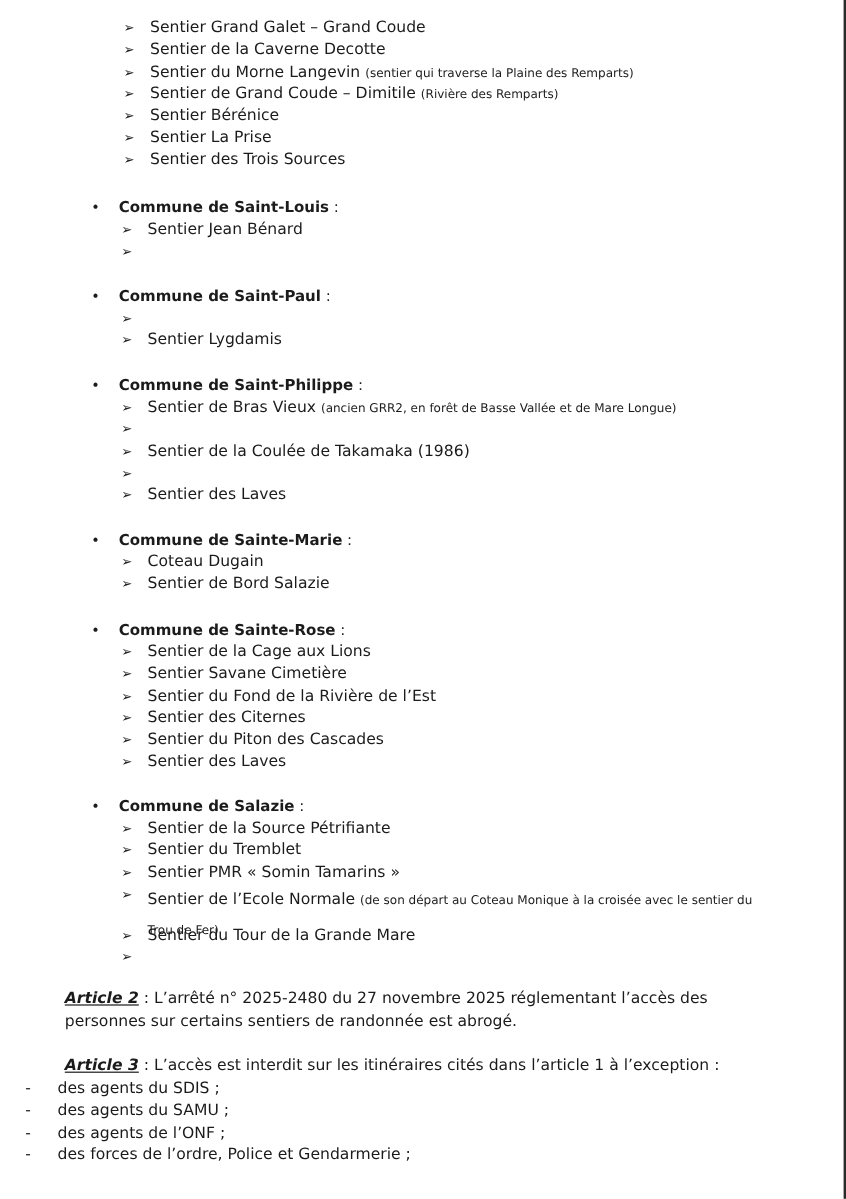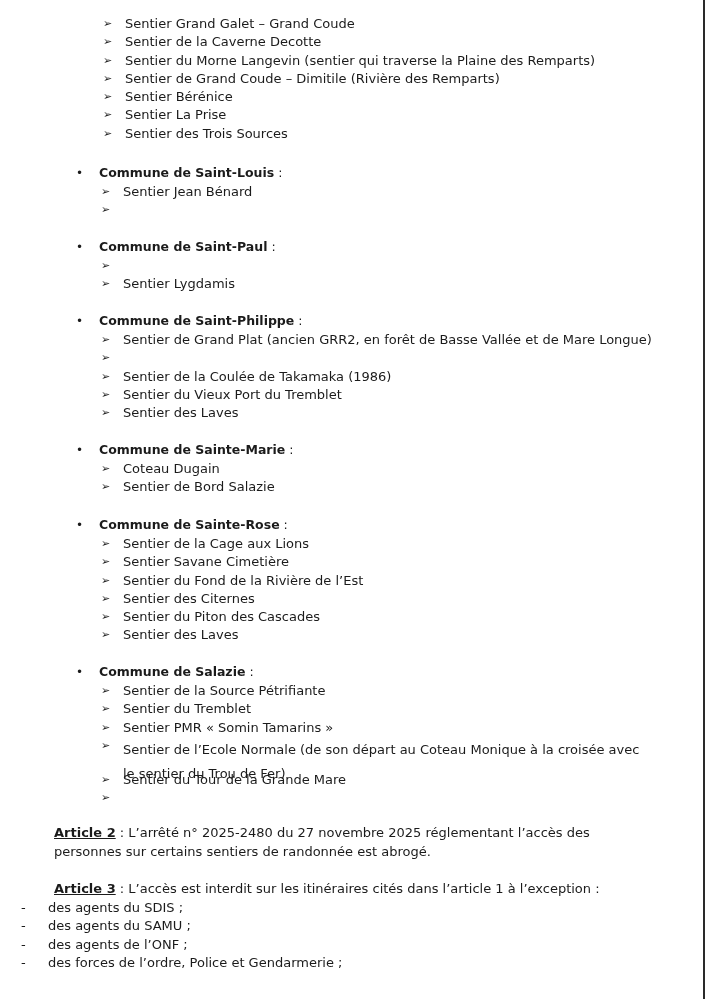--- a/index.html
+++ b/index.html
@@ -13,33 +13,33 @@
   .page { position: absolute; left: 0; top: 0; width: 705px; }
 
   .arrow-list { list-style: none; margin: 0; padding: 0; }
   .arrow-item {
     position: relative; line-height: 18.3px; height: 18.3px; white-space: nowrap;
   }
   .arrow-glyph {
     position: absolute; left: 0; top: 0; font-size: 11px; color: #222;
   }
   .arrow-text { position: absolute; left: 22px; top: 0; }
-  .note { font-size: 13px; }
+  .note { font-size: 10px; }
   .arrow-item.wrap { height: 34px; }
   .arrow-item.wrap .arrow-text { white-space: normal; width: 520px; line-height: 24px; top: 1px; }
 
   .section { position: absolute; left: 0; width: 705px; }
   .commune-head { position: relative; height: 20px; line-height: 20px; }
   .bullet { position: absolute; left: 76px; top: 0; font-size: 12px; }
   .commune-label { position: absolute; left: 99px; top: 0; font-weight: bold; font-size: 12.5px; }
   .commune-label .colon { font-weight: normal; }
   .commune-list { margin-left: 101px; }
 
   .article { position: absolute; left: 54px; width: 600px; line-height: 19px; font-size: 13px; }
-  .article-label { font-weight: bold; text-decoration: underline; }
+  .article-label { font-weight: bold; text-decoration: underline; font-style: italic; }
   .dash-list { list-style: none; margin: 0; padding: 0; }
   .dash-item { position: relative; height: 18.3px; line-height: 18.3px; }
   .dash-glyph { position: absolute; left: 21px; top: 0; }
   .dash-text { position: absolute; left: 48px; top: 0; white-space: nowrap; }
 </style>
 </head>
 <body>
 
 <div class="page">
 
@@ -108,32 +108,31 @@
         </ul>
       </div>
       <div class="section" style="top: 311px;">
         <div class="commune-head">
           <span class="bullet">•</span>
           <span class="commune-label"><span>Commune de Saint-Philippe</span><span class="colon"> :</span></span>
         </div>
         <ul class="arrow-list commune-list">
           <li class="arrow-item">
             <span class="arrow-glyph">➢</span>
-            <span class="arrow-text"><span>Sentier de Grand Plat</span> <span class="note">(ancien GRR2, en forêt de Basse Vallée et de Mare Longue)</span></span>
+            <span class="arrow-text"><span>Sentier de Bras Vieux</span> <span class="note">(ancien GRR2, en forêt de Basse Vallée et de Mare Longue)</span></span>
           </li>
           <li class="arrow-item">
             <span class="arrow-glyph">➢</span>
           </li>
           <li class="arrow-item">
             <span class="arrow-glyph">➢</span>
             <span class="arrow-text"><span>Sentier de la Coulée de Takamaka (1986)</span></span>
           </li>
           <li class="arrow-item">
             <span class="arrow-glyph">➢</span>
-            <span class="arrow-text"><span>Sentier du Vieux Port du Tremblet</span></span>
           </li>
           <li class="arrow-item">
             <span class="arrow-glyph">➢</span>
             <span class="arrow-text"><span>Sentier des Laves</span></span>
           </li>
         </ul>
       </div>
       <div class="section" style="top: 440px;">
         <div class="commune-head">
           <span class="bullet">•</span>

